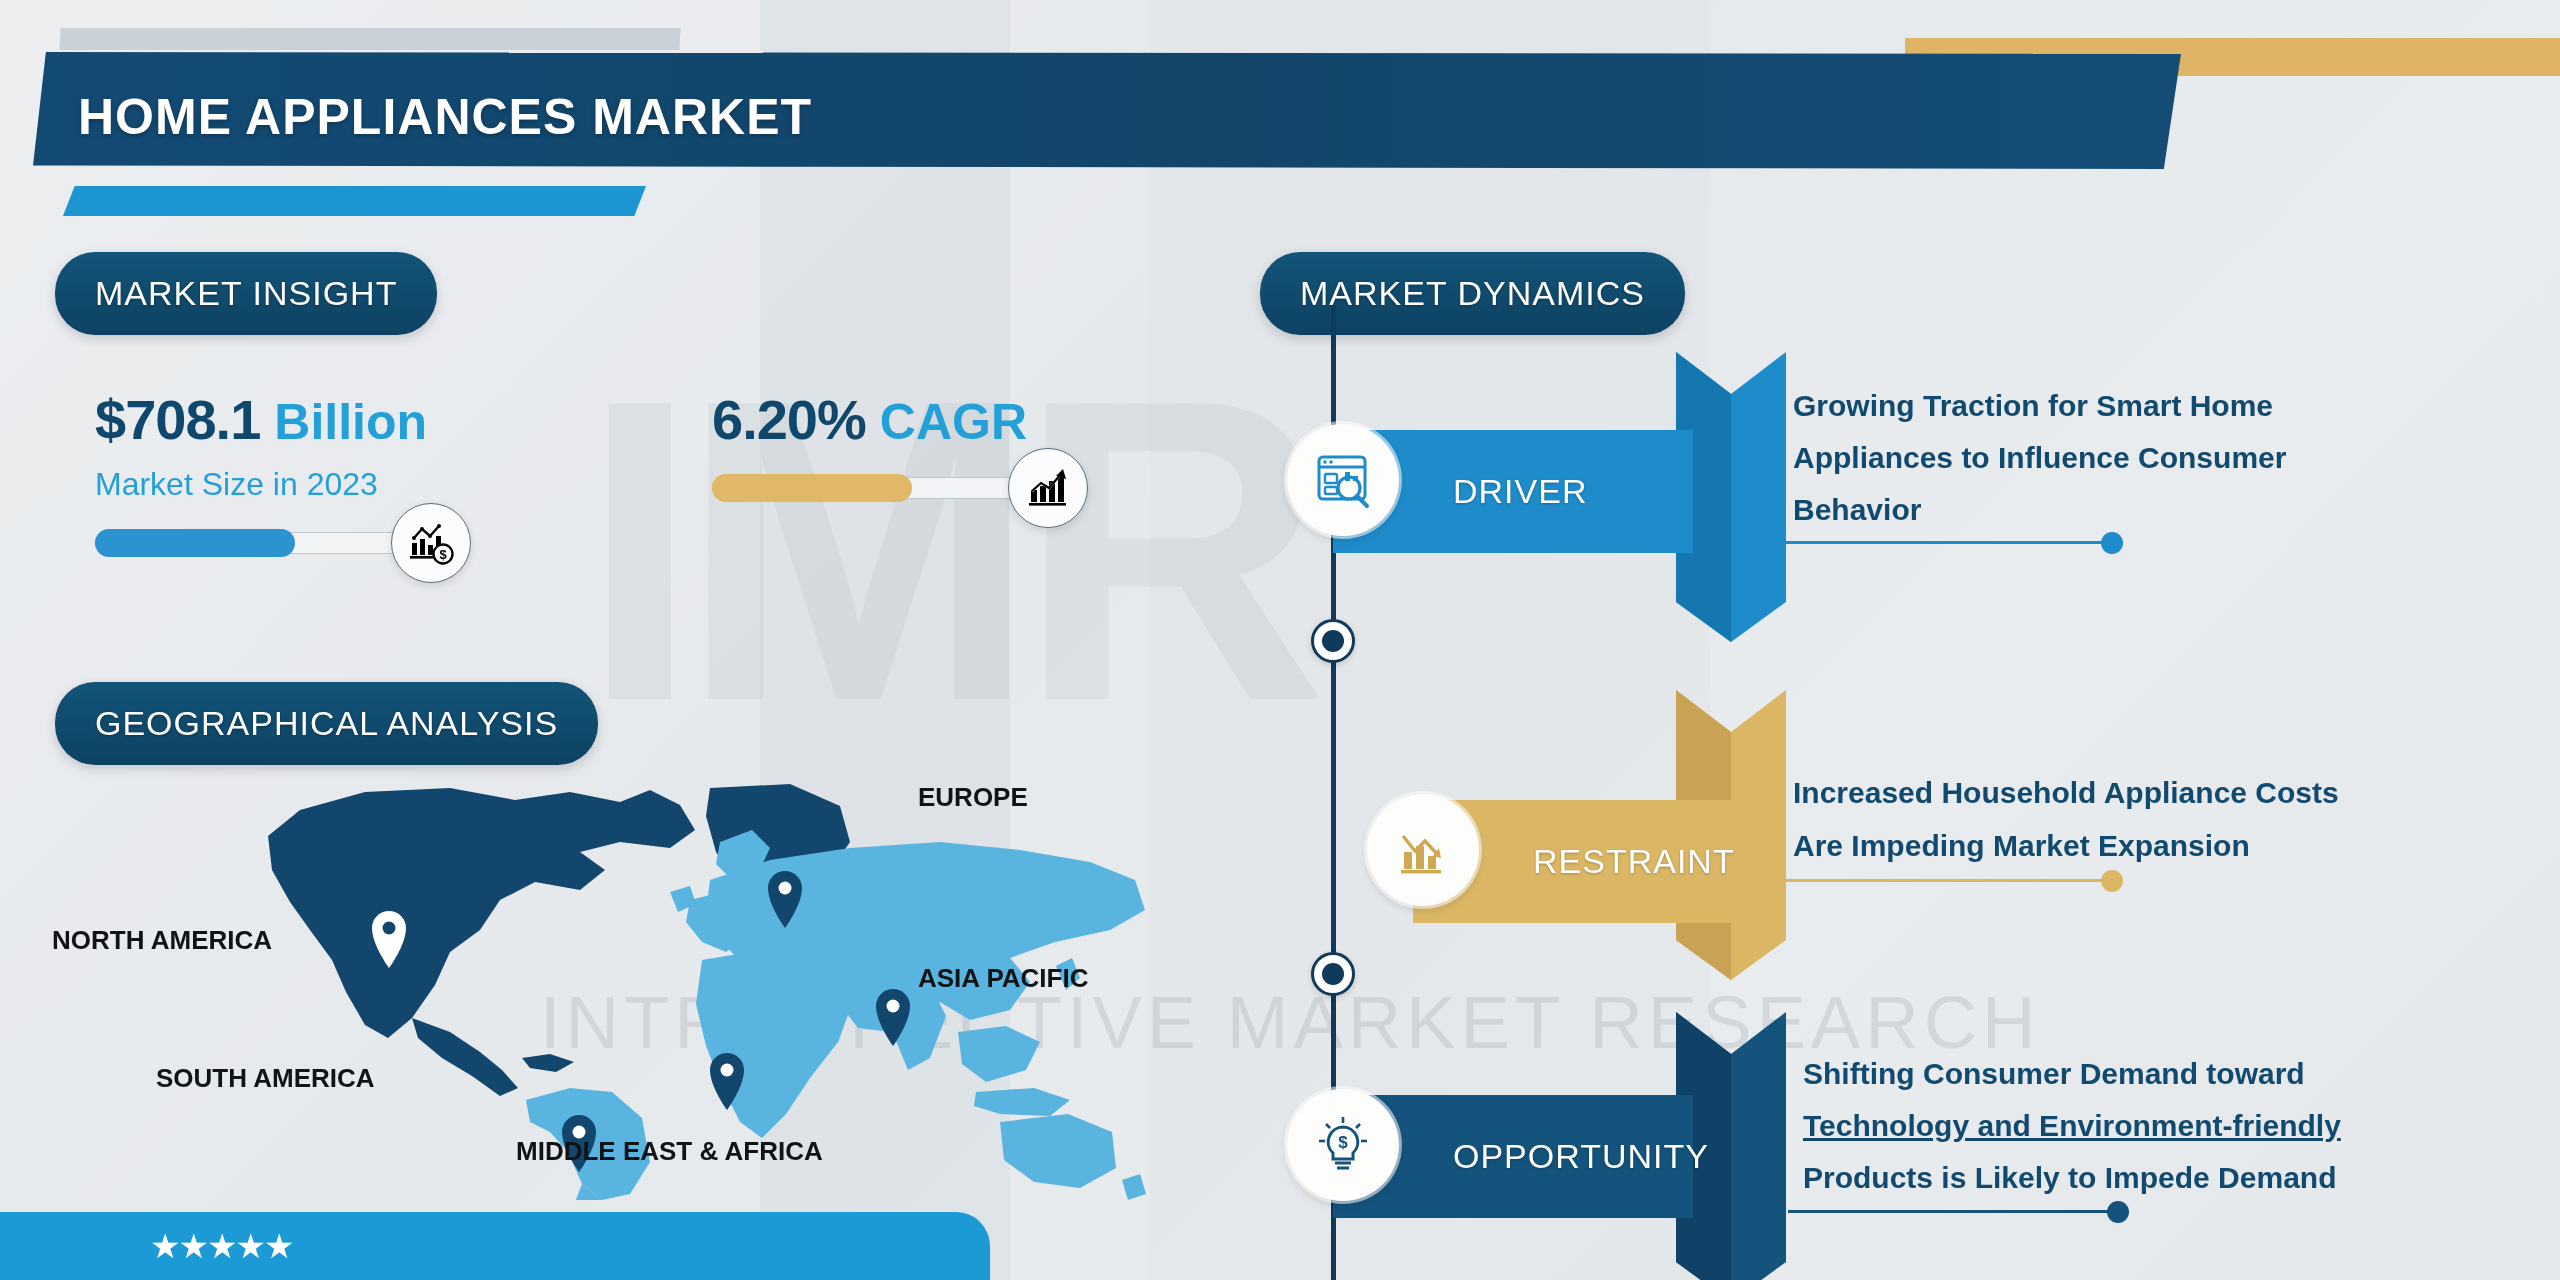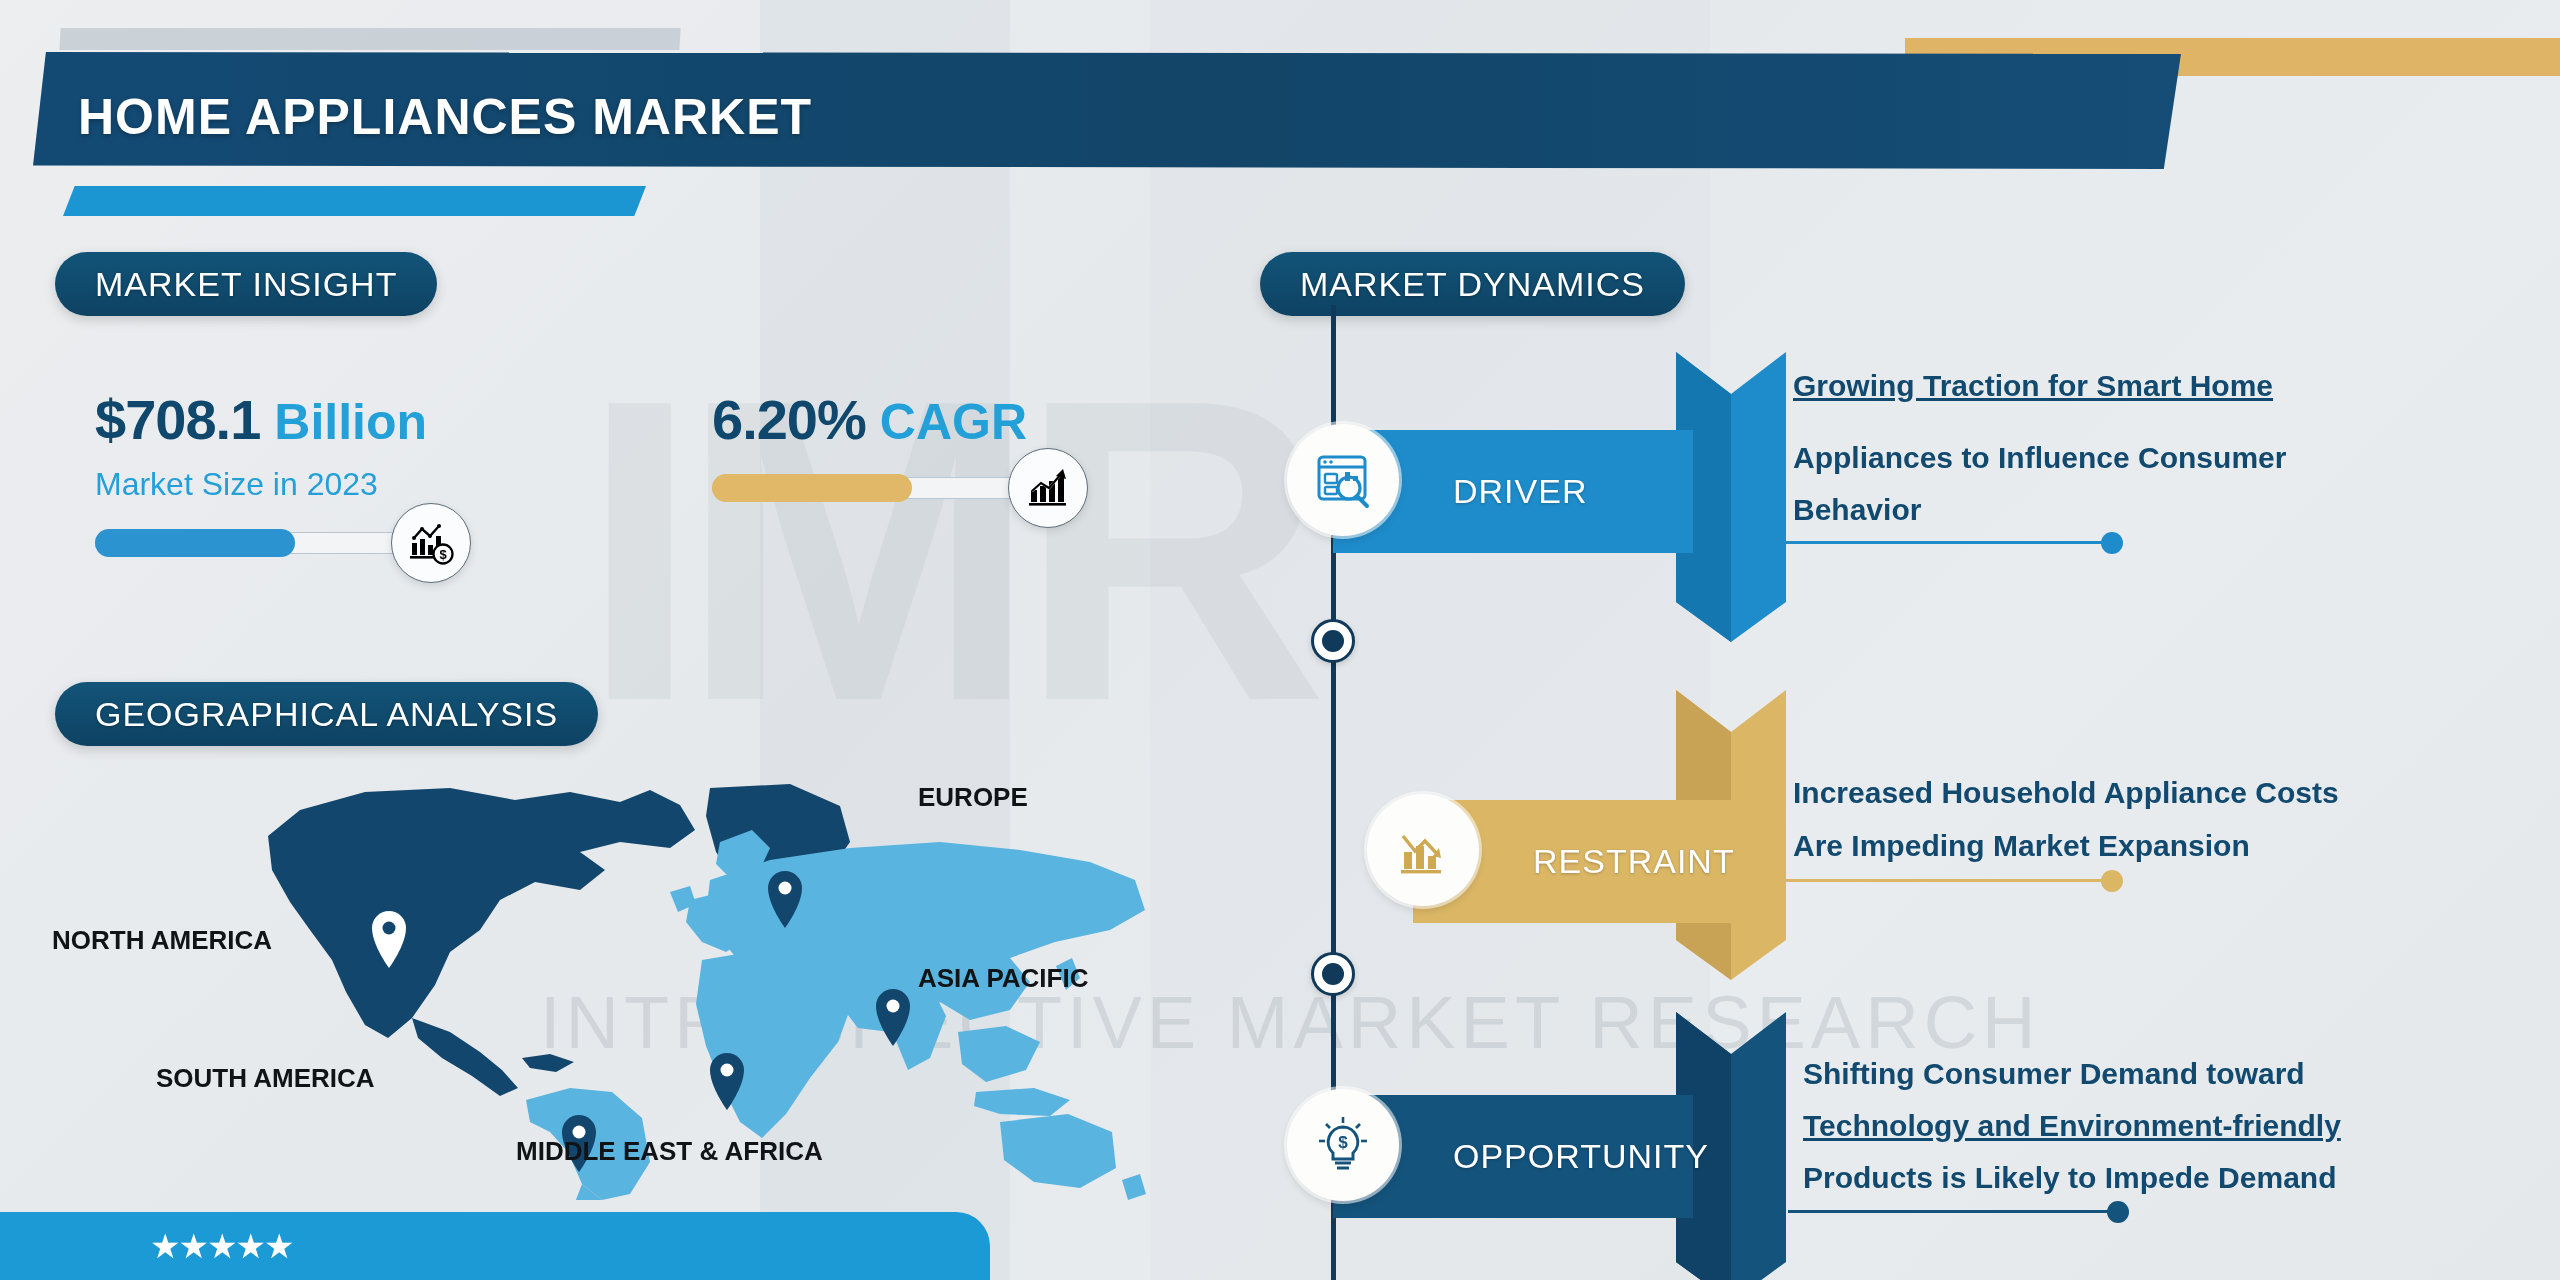--- a/index.html
+++ b/index.html
@@ -84,21 +84,21 @@
   
   .pill {
     position: absolute;
     display: flex; align-items: center;
     background: linear-gradient(180deg,#125478 0%,#0e4263 100%);
     border-radius: 40px;
     color: #fff;
     font-size: 34px;
     letter-spacing: 1px;
     padding: 16px 40px;
-    height: 64px;
+    height: 83px;
     box-shadow: 0 4px 12px rgba(0,0,0,0.16);
     text-shadow: 0 1px 3px rgba(0,0,0,0.3);
     white-space: nowrap;
   }
 
   
   .stat { position: absolute; }
   .stat-line1 { white-space: nowrap; line-height: 1; }
   .stat-val {
     font-size: 56px; font-weight: 700; color: #10486d;
@@ -394,21 +394,21 @@
           <rect x="14" y="26" width="12" height="9" rx="1.5" fill="none" stroke="#1e8ccb" stroke-width="2.4"></rect>
           <rect x="14" y="39" width="12" height="7" rx="1.5" fill="none" stroke="#1e8ccb" stroke-width="2.4"></rect>
           <rect x="34" y="24" width="5" height="9" fill="#1e8ccb"></rect>
           <rect x="42" y="28" width="5" height="5" fill="#1e8ccb"></rect>
           <circle cx="38" cy="40" r="11" fill="none" stroke="#1e8ccb" stroke-width="3.2"></circle>
           <line x1="46" y1="48" x2="56" y2="58" stroke="#1e8ccb" stroke-width="4" stroke-linecap="round"></line>
         </svg>
       </div>
       <span class="label">DRIVER</span>
     </div>
-    <div class="dyn-text" style="left:1793px; top:360px;text-decoration:underline;">Growing Traction for Smart Home</div>
+    <div class="dyn-text" style="left:1793px; top:380px;">Growing Traction for Smart Home</div>
     <div class="dyn-text" style="left:1793px; top:432px;">Appliances to Influence Consumer</div>
     <div class="dyn-text" style="left:1793px; top:484px;">Behavior</div>
     <div class="dyn-rule" style="left:1782px; top:541px; width:330px; background:#1e8ccb;">
       <b style="background:#1e8ccb;"></b>
     </div>
   </div>
 
   <div class="dyn-row" style="left:0; top:0;">
     <svg class="chev" style="left:1676px; top:690px;" viewBox="0 0 110 290">
       <polygon points="0,0 55,42 110,0 110,250 55,290 0,250" fill="#dbb765"></polygon>

